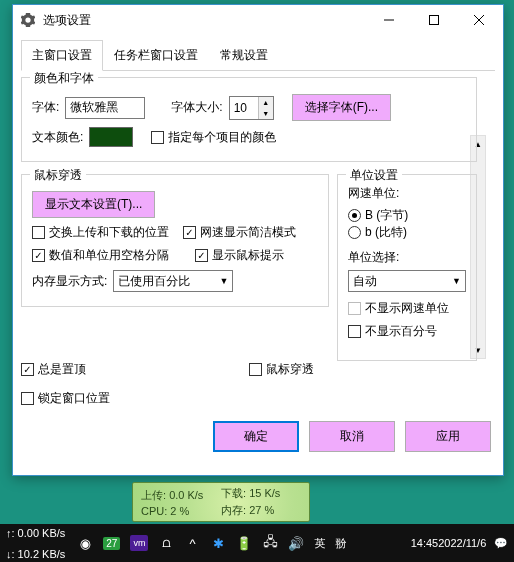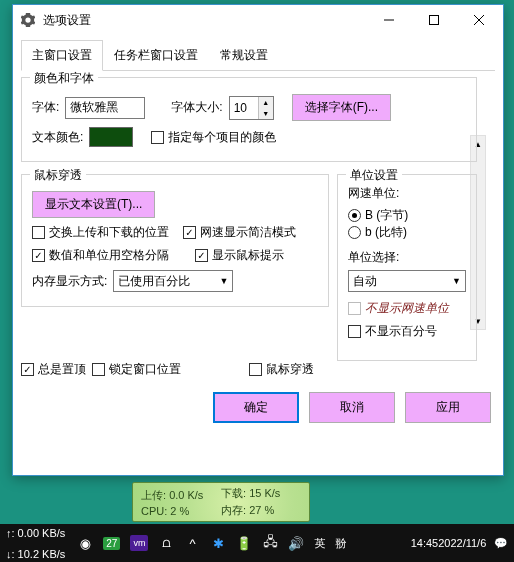--- a/index.html
+++ b/index.html
@@ -28,24 +28,24 @@
 .checkbox, .radio { display: flex; align-items: center; gap: 4px; font-size: 12px; cursor: pointer; }
 .cbx { width: 13px; height: 13px; border: 1px solid #333; display:flex; align-items:center; justify-content:center; background:#fff; flex-shrink:0; }
 .cbx.checked::after { content:"✓"; font-size:10px; line-height:1; color:#000; }
 .rdo { width: 13px; height: 13px; border: 1px solid #333; border-radius:50%; background:#fff; position:relative; flex-shrink:0; }
 .rdo.checked::after { content:""; position:absolute; inset:3px; background:#000; border-radius:50%; }
 .cols { display:flex; gap:8px; }
 .col-left { flex:1; }
 .col-right { width: 140px; }
 .select { border:1px solid #7a7a7a; height:22px; display:flex; align-items:center; padding:0 4px; background:#fff; font-size:12px; cursor:pointer; }
 .select .arrow { margin-left:auto; font-size:9px; }
-.disabled { color:#7f1d1d;font-style:italic; }
+.disabled { color:#000000; }
 .disabled .cbx { border-color:#bcbcbc; }
 .bottom-checks { display:flex; margin-top:4px; }
-.bottom-checks .colck { width:50%; display:flex; flex-direction:row; gap:6px; }
+.bottom-checks .colck { width:50%; display:flex; flex-direction:column; gap:12px; }
 .dlg-buttons { display:flex; justify-content:flex-end; gap:10px; margin-top:14px; padding-right:4px; }
 .dlg-buttons .btn { width:86px; padding:5px 0; }
 .btn.primary { border:2px solid #0078d7; }
 .scrollbar { position:absolute; right:9px; top:58px; bottom:48px; width:16px; background:#f0f0f0; border:1px solid #e0e0e0; }
 .scrollbar .sbtn { height:16px; display:flex; align-items:center; justify-content:center; font-size:8px; background:#f0f0f0; cursor:pointer; }
 .overlay { position:absolute; left:132px; top:482px; width:178px; height:40px; background: radial-gradient(circle at 60% 50%, #d7f0a8 0%, #b8e090 50%, #a8d880 100%); border:1px solid #5a8a3a; border-radius:2px; display:flex; padding:3px 8px; font-size:11px; color:#2a4a1a; }
 .overlay .ocol { width:50%; display:flex; flex-direction:column; justify-content:center; gap:2px; }
 .taskbar { position:absolute; left:0; right:0; bottom:0; height:38px; background:#111; color:#fff; display:flex; align-items:center; font-size:11px; padding:0 6px; }
 .net-stats { display:flex; flex-direction:column; gap:7px; line-height:14px; margin-right:8px; }
 .tray-icons { display:flex; align-items:center; gap:10px; margin-left:4px; }

